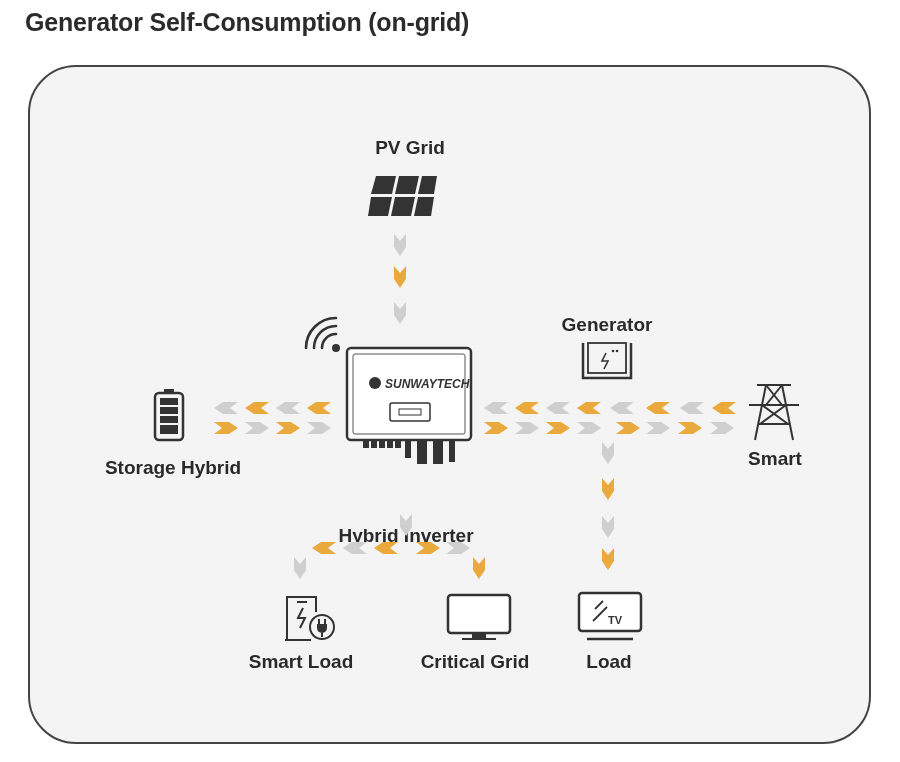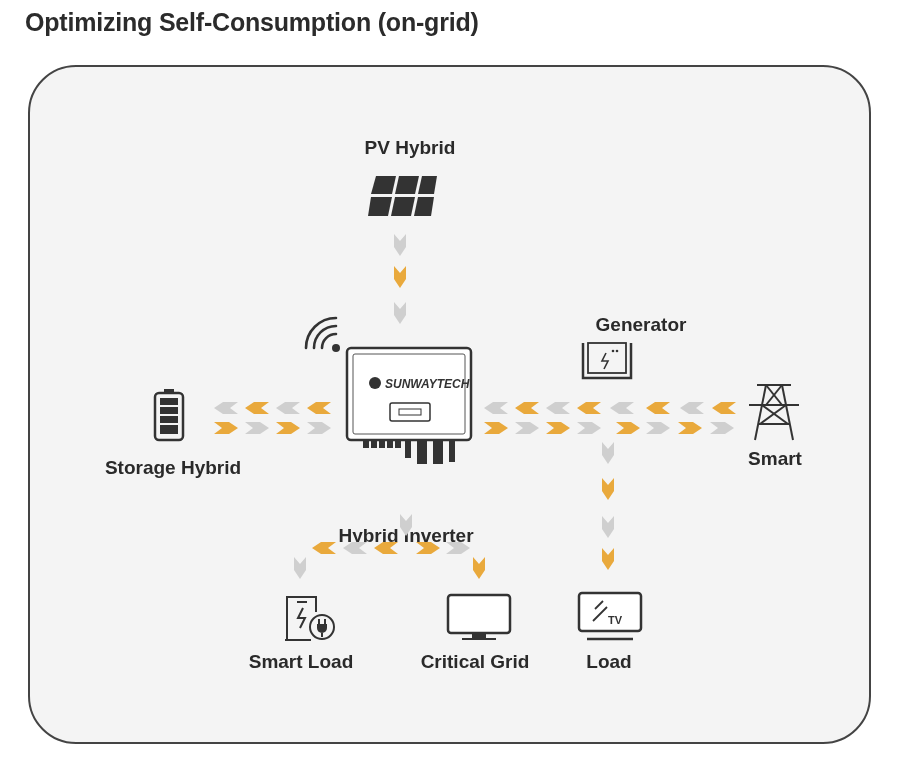--- a/index.html
+++ b/index.html
@@ -5,25 +5,25 @@
   html,body{margin:0;padding:0;background:#ffffff;}
   body{width:900px;height:762px;position:relative;overflow:hidden;font-family:"Liberation Sans","DejaVu Sans",sans-serif;color:#222;}
   .title{position:absolute;left:25px;top:8px;font-size:25px;font-weight:bold;color:#2b2b2b;letter-spacing:-0.2px;}
   .card{position:absolute;left:28px;top:65px;width:843px;height:679px;border:2px solid #444;border-radius:48px;background:#f4f4f4;box-sizing:border-box;}
   .lbl{position:absolute;font-weight:bold;font-size:19px;color:#2a2a2a;white-space:nowrap;transform:translateX(-50%);}
   svg.ic{position:absolute;overflow:visible;}
 </style>
 </head>
 <body>
 
-<div class="title">Optimizing Self-Consumption (on-grid)</div>
+<div class="title">Generator Self-Consumption (on-grid)</div>
 <div class="card"></div>
 
-<div class="lbl" style="left:410px;top:137px;">PV Hybrid</div>
-<div class="lbl" style="left:607px;top:314px;margin-left:34px;">Generator</div>
+<div class="lbl" style="left:410px;top:137px;">PV Grid</div>
+<div class="lbl" style="left:607px;top:314px;">Generator</div>
 <div class="lbl" style="left:173px;top:457px;">Storage Hybrid</div>
 <div class="lbl" style="left:406px;top:477px;margin-top:48px;">Hybrid Inverter</div>
 <div class="lbl" style="left:775px;top:448px;">Smart</div>
 <div class="lbl" style="left:301px;top:651px;">Smart Load</div>
 <div class="lbl" style="left:475px;top:651px;">Critical Grid</div>
 <div class="lbl" style="left:609px;top:651px;">Load</div>
 
 <svg class="ic" style="left:368px;top:174px;" width="72" height="44">
   <g fill="#333">
     <polygon points="8,2 28,2 24,20 3,20"></polygon>

